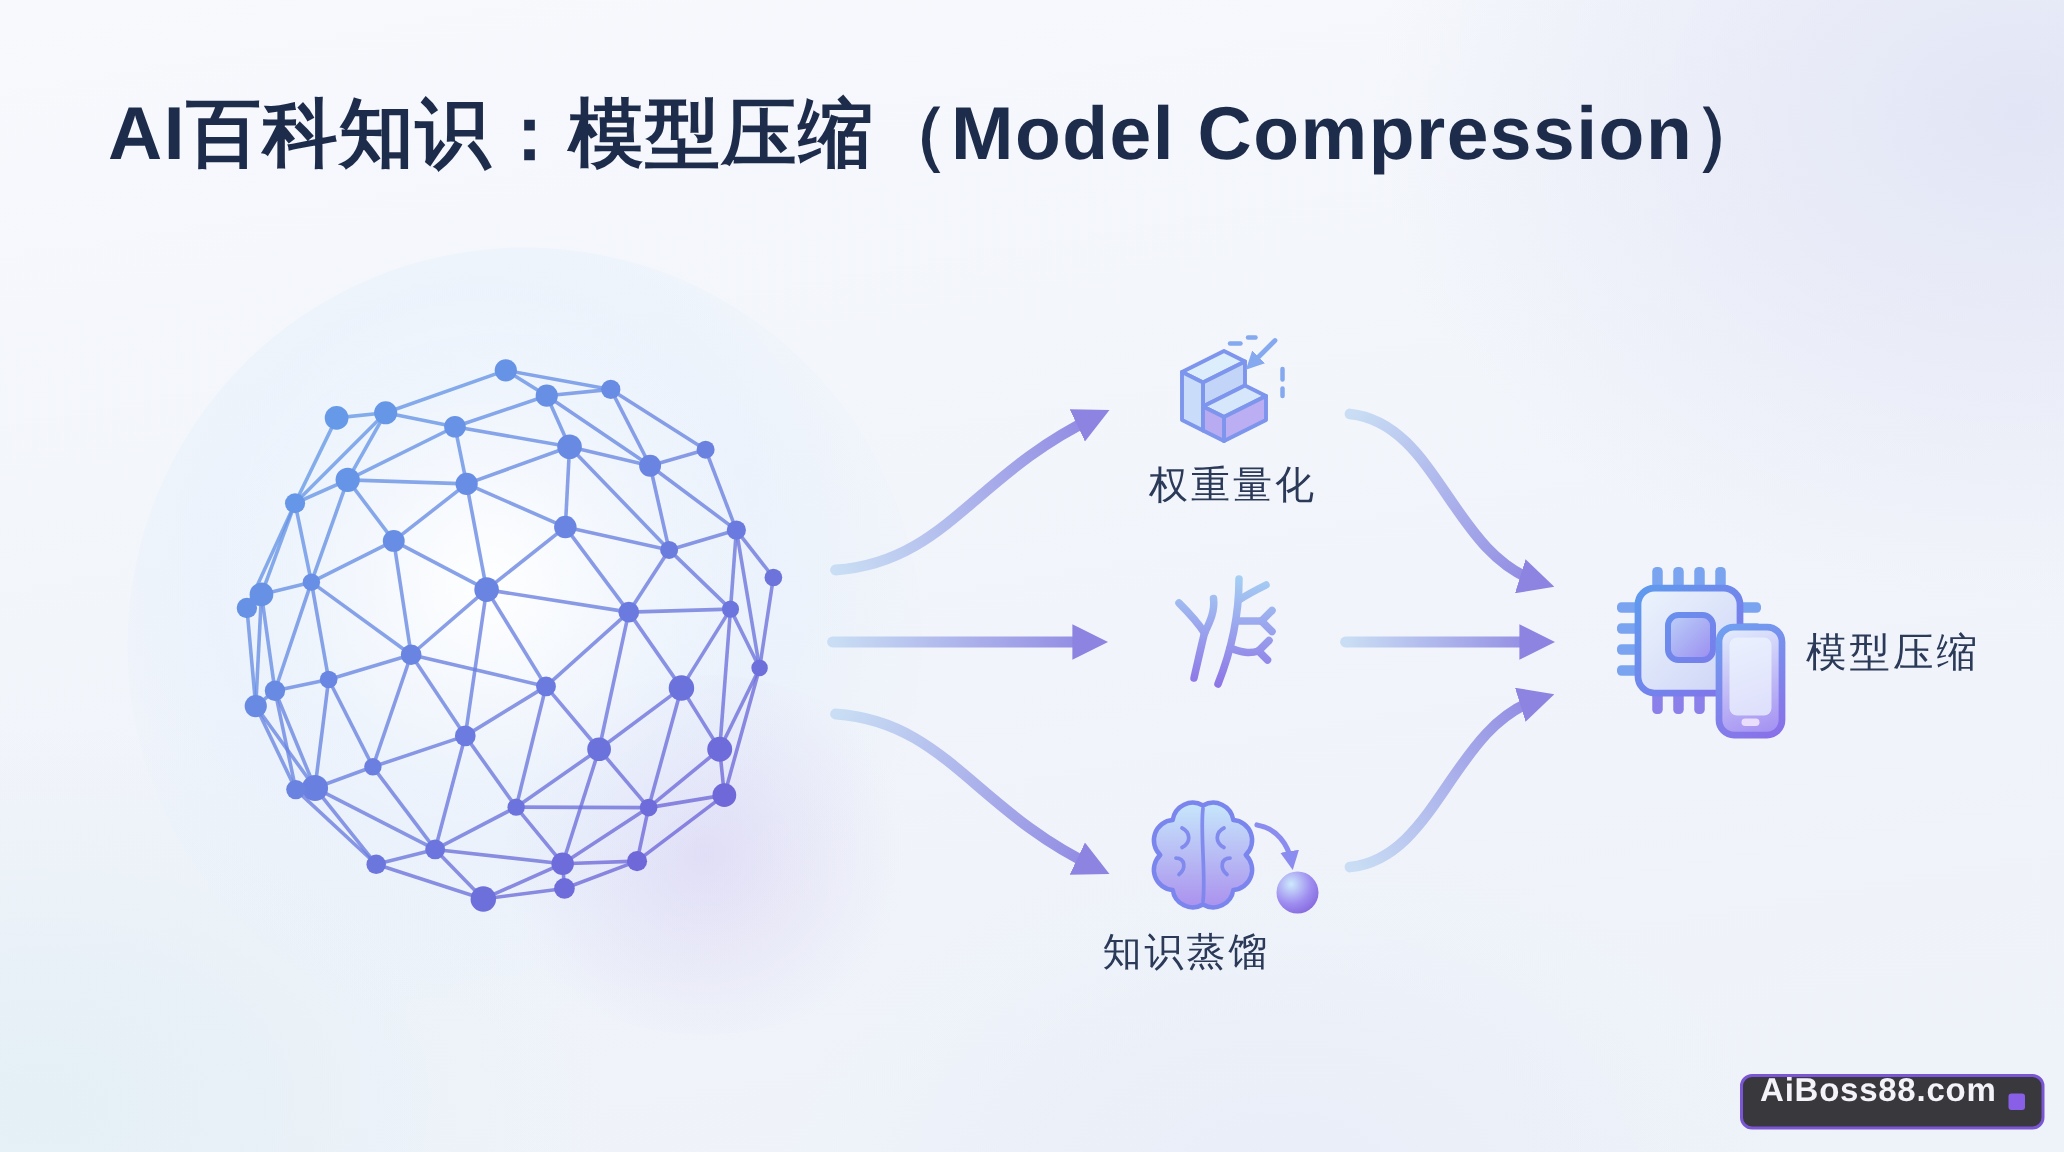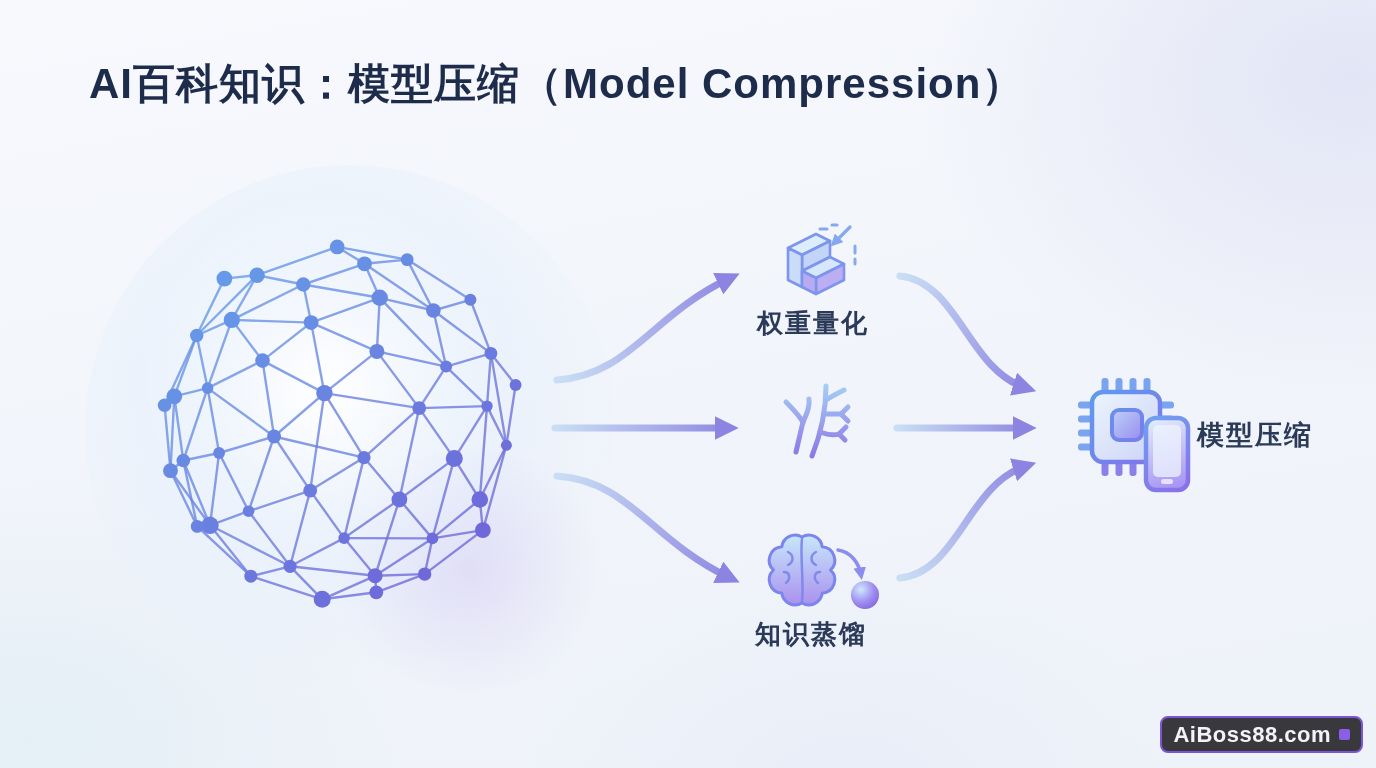--- a/index.html
+++ b/index.html
@@ -9,49 +9,49 @@
   }
   .stage{
     position:relative;width:1376px;height:768px;overflow:hidden;
     background:
       radial-gradient(ellipse 700px 520px at 98% 10%, #e2e5f5 0%, rgba(226,229,245,0) 62%),
       radial-gradient(ellipse 620px 420px at 2% 96%, #e4eff6 0%, rgba(228,239,246,0) 60%),
       radial-gradient(ellipse 560px 400px at 62% 104%, #e8edf8 0%, rgba(232,237,248,0) 60%),
       linear-gradient(170deg, #f7f9fd 0%, #f1f4fa 55%, #eef3f9 100%);
   }
   .title{
-    position:absolute;left:89px;top:56px;margin:0;
-    font-size:42px;font-weight:600;letter-spacing:1px;color:#1e2c4b;
+    position:absolute;left:72px;top:56px;margin:0;
+    font-size:50px;font-weight:600;letter-spacing:1px;color:#1e2c4b;
   }
   .glow-sphere{
     position:absolute;left:85px;top:165px;width:530px;height:530px;border-radius:50%;
     background:radial-gradient(circle at 45% 40%, rgba(255,255,255,0.95) 0%, rgba(229,240,252,0.55) 42%, rgba(229,240,252,0) 72%);
   }
   .glow-purple{
     position:absolute;left:320px;top:450px;width:300px;height:240px;border-radius:50%;
     background:radial-gradient(circle, rgba(195,175,238,0.30) 0%, rgba(195,175,238,0) 70%);
   }
   svg{position:absolute;display:block;}
   #net-sphere{left:135px;top:218px;}
   #flow-arrows{left:540px;top:248px;}
   #icon-quant{left:776px;top:222px;}
   #icon-prune{left:774px;top:376px;}
   #icon-distill{left:754px;top:524px;}
   #icon-chip{left:1076px;top:368px;}
   .m-label{
-    position:absolute;text-align:left;
-    font-size:26px;font-weight:700;letter-spacing:2px;color:#2b3a58;
+    position:absolute;text-align:center;
+    font-size:26px;font-weight:400;letter-spacing:2px;color:#2b3a58;
   }
   #label-quant{left:757px;top:306px;width:130px;}
   #label-prune{left:757px;top:460px;width:130px;}
-  #label-distill{left:755px;top:617px;width:136px;}
+  #label-distill{left:723px;top:617px;width:136px;}
   #label-deploy{left:1197px;top:417px;width:130px;font-size:27px;}
   .watermark{
     position:absolute;right:13px;bottom:15px;height:37px;box-sizing:border-box;
-    display:flex;align-items:center;gap:8px;padding:11px 11px;
+    display:flex;align-items:flex-end;gap:8px;padding:11px 11px;
     background:#39393d;border:2px solid #7a55d4;border-radius:8px;
   }
   .watermark .wm-text{color:#f5f3fa;font-size:22px;font-weight:600;letter-spacing:0.5px;}
   .watermark .wm-square{width:11px;height:11px;border-radius:2px;background:#8a5fe8;display:inline-block;}
 </style>
 </head>
 <body>
 
 <div class="stage">
 

